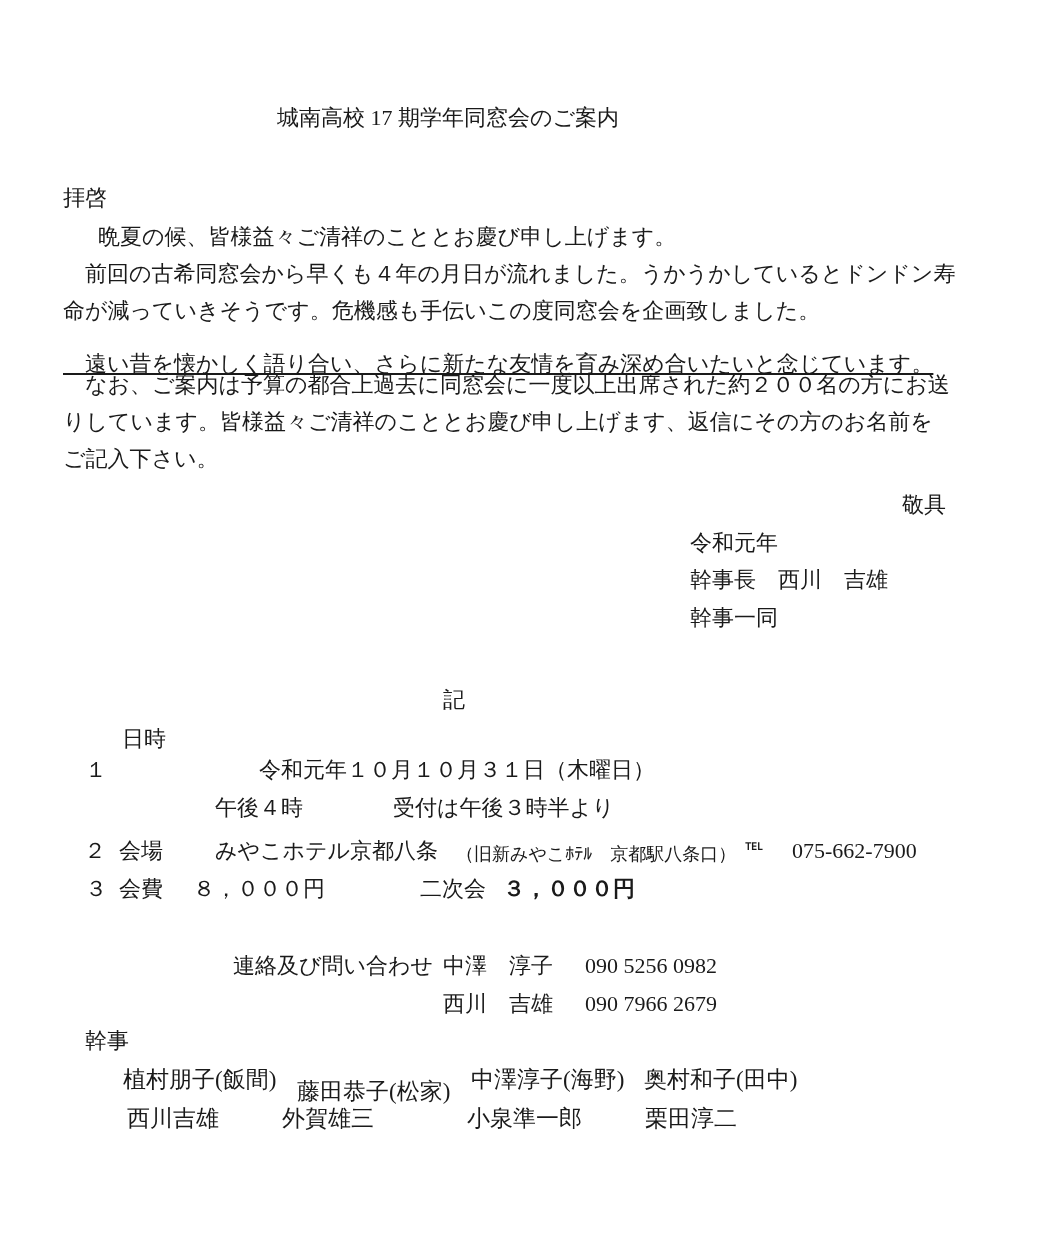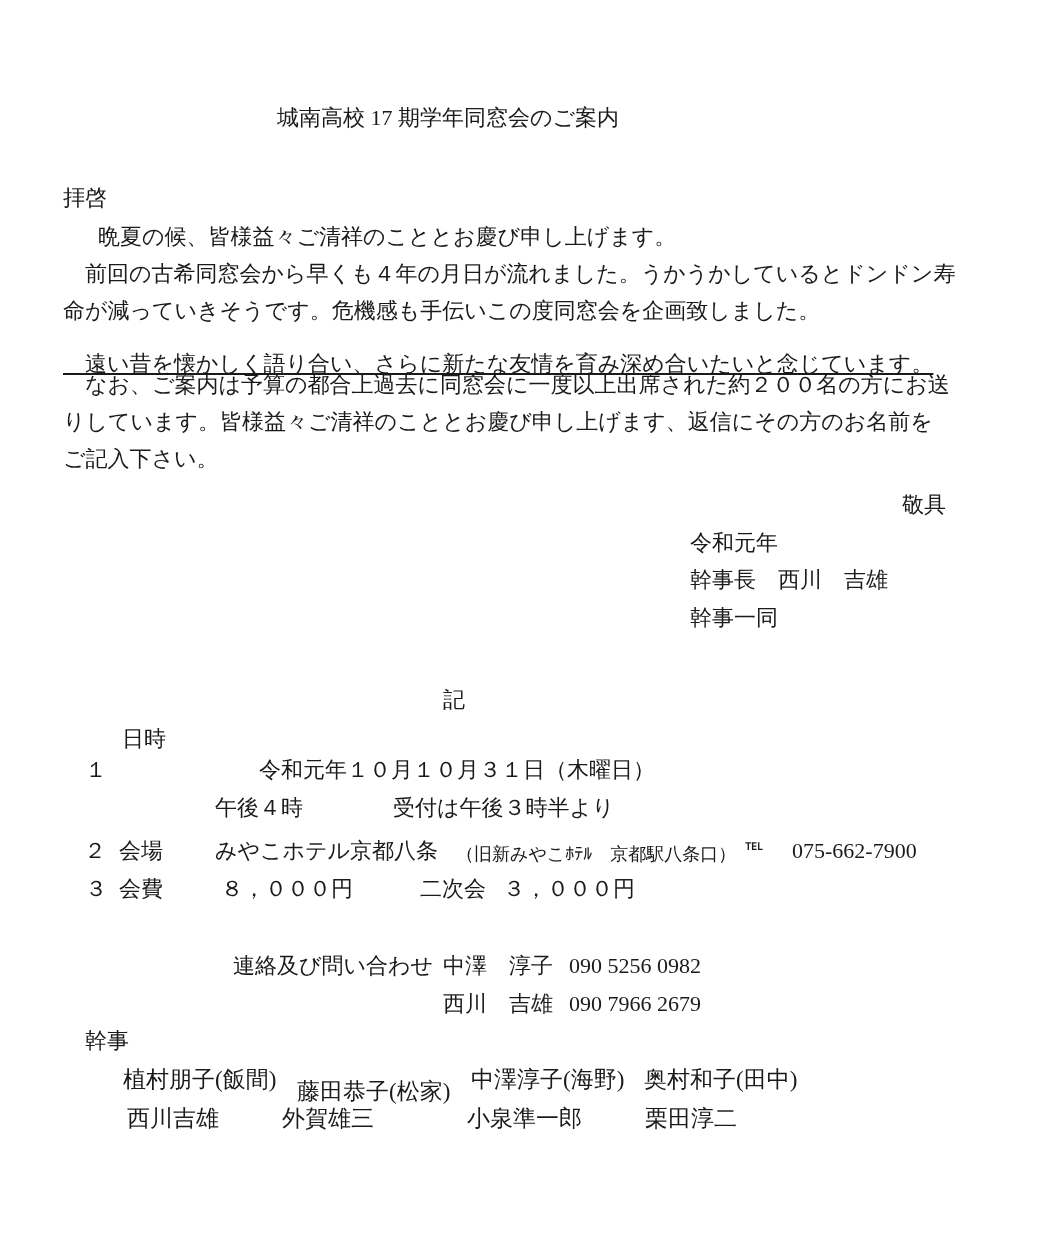--- a/index.html
+++ b/index.html
@@ -47,28 +47,28 @@
 
   .i2-no    { top: 836px; left: 84px; }
   .i2-label { top: 836px; left: 119px; }
   .i2-venue { top: 836px; left: 215px; }
   .i2-note  { top: 839px; left: 456px; }
   .i2-tel-mark { top: 836px; left: 745px; }
   .i2-tel   { top: 836px; left: 792px; }
 
   .i3-no    { top: 874px; left: 85px; }
   .i3-label { top: 874px; left: 119px; text-align: center; }
-  .i3-fee   { top: 874px; left: 193px; margin-left: 28px; }
+  .i3-fee   { top: 874px; left: 193px; }
   .i3-ap-label { top: 874px; left: 420px; }
-  .i3-ap-fee   { top: 874px; left: 503px; }
+  .i3-ap-fee   { top: 874px; left: 503px; font-weight: bold; }
 
   .contact-heading { top: 951px; left: 233px; text-align: right; }
   .contact-row1    { top: 951px; left: 443px; }
   .contact-row2    { top: 989px; left: 443px; }
-  .contact-row     { display: flex; gap: 16px; }
+  .contact-row     { display: flex; gap: 32px; }
 
   .org-heading { top: 1026px; left: 85px; }
   .org-row { position: absolute; left: 0; width: 1044px; }
   .org-row1 { top: 1065px; }
   .org-row2 { top: 1104px; }
   .org-name { position: absolute; top: 0; font-size: 23px; line-height: 30px; white-space: pre; }
   .org-r1-c0 { left: 123px; }
   .org-r1-c1 { left: 297px; margin-top: 12px; }
   .org-r1-c2 { left: 471px; }
   .org-r1-c3 { left: 644px; }

